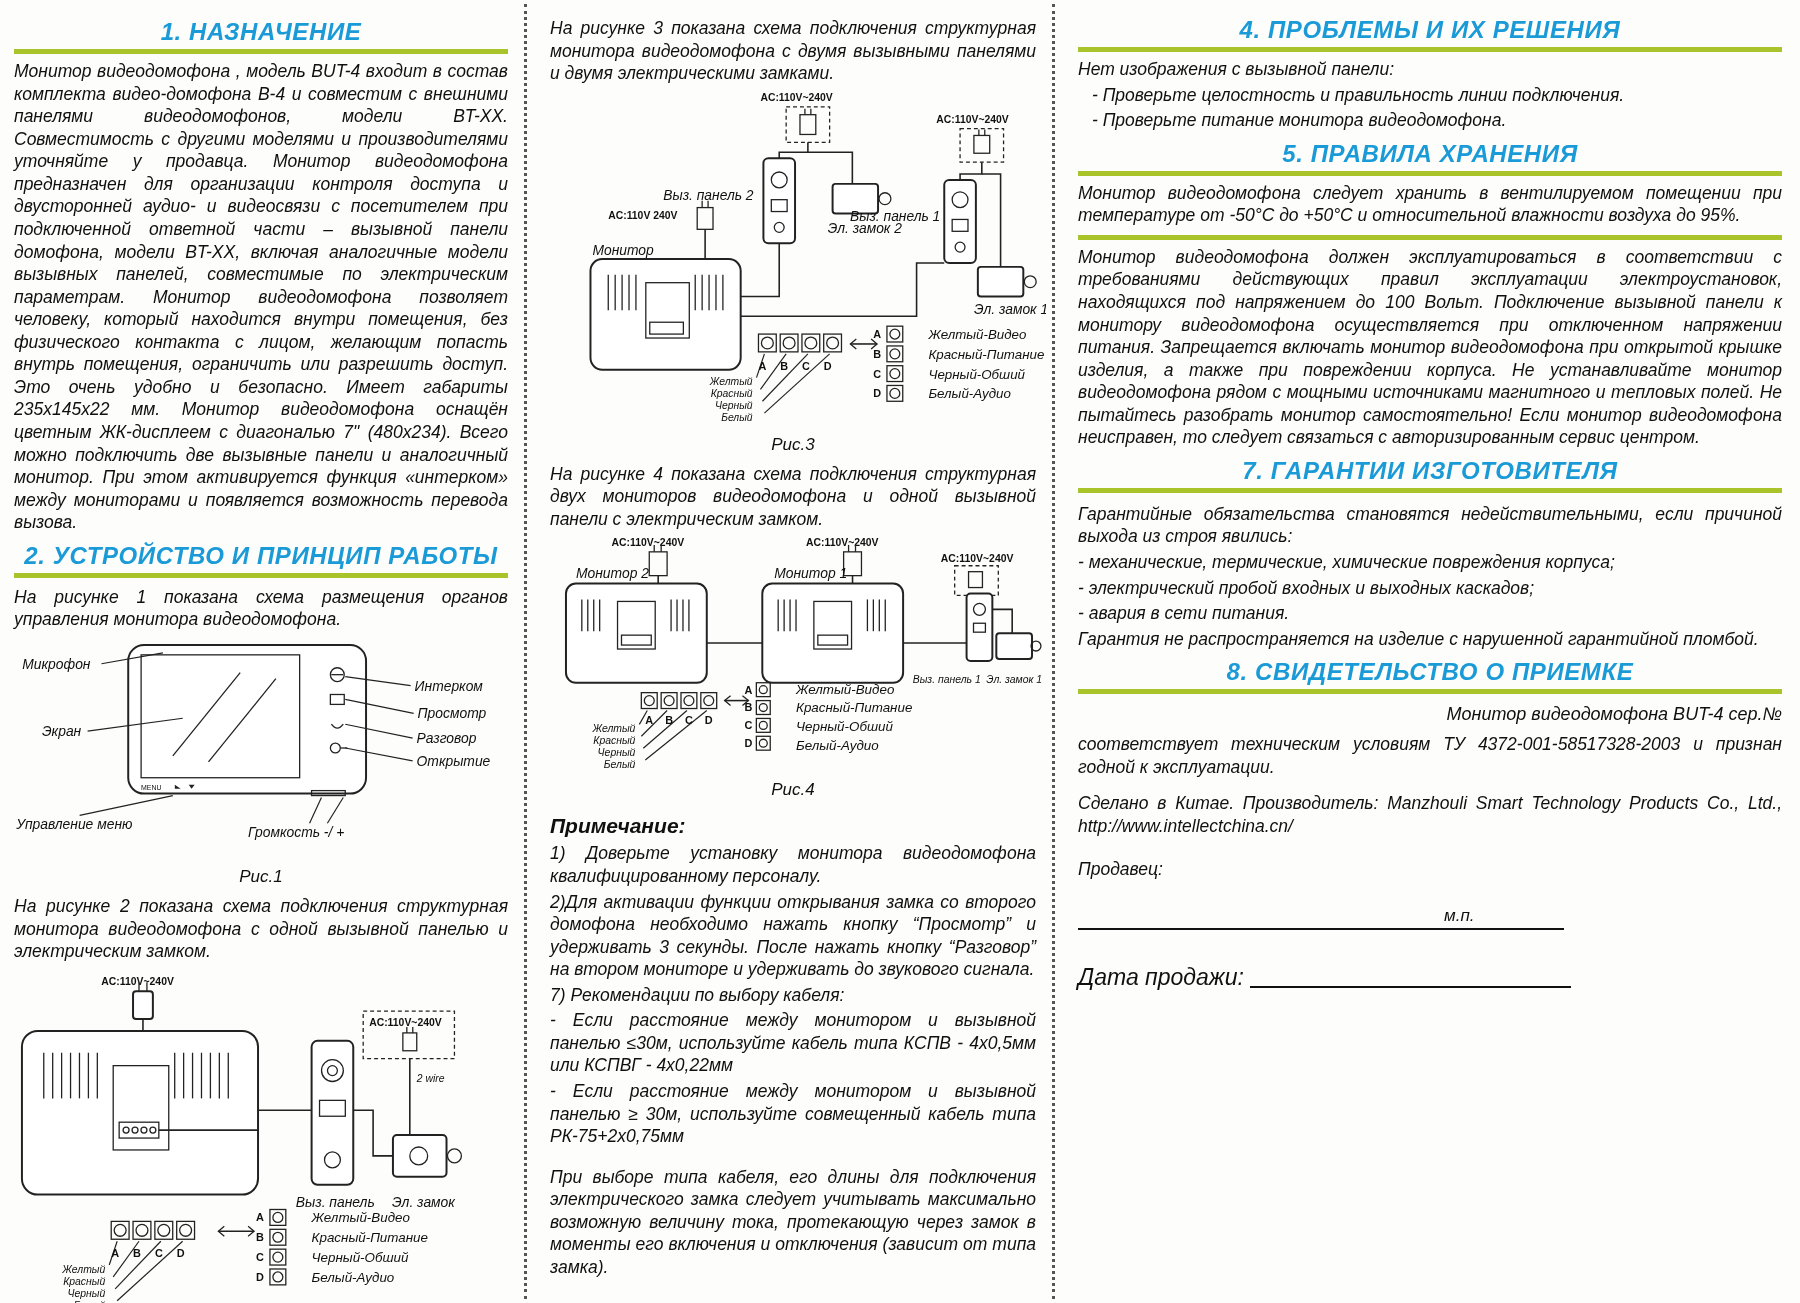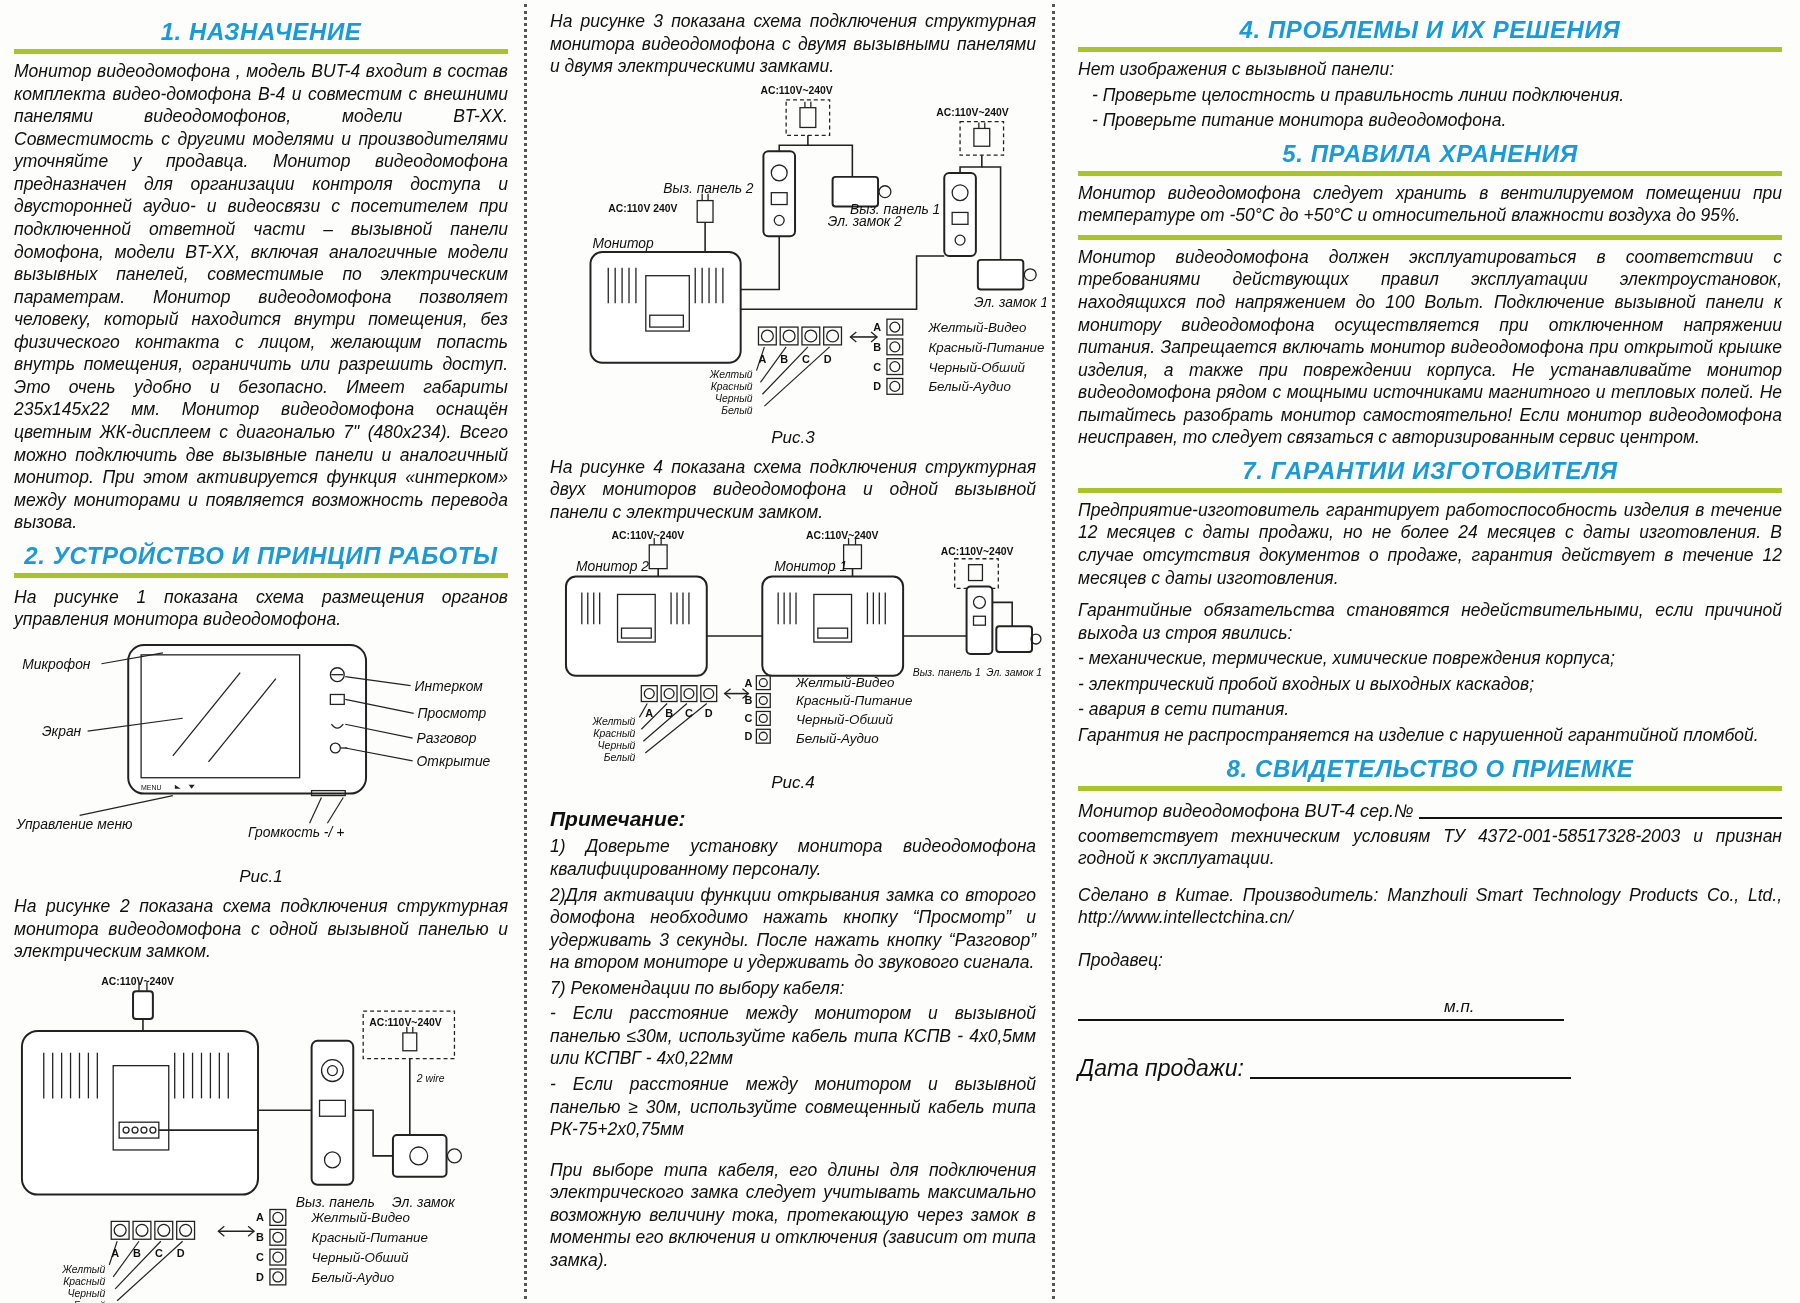--- a/index.html
+++ b/index.html
@@ -4,21 +4,21 @@
 <style>
   :root{ --blue:#1a9ad6; --green:#a9c32b; --ink:#101010; }
   *{ box-sizing:border-box; }
   body{ margin:0; width:1800px; height:1303px; background:#fdfdfb; color:var(--ink);
         font-family:"Liberation Sans",sans-serif; }
   .page{ position:relative; width:1800px; height:1303px; overflow:hidden; }
   .vsep{ position:absolute; top:4px; bottom:4px; width:0; border-left:3px dotted #555; }
   .v1{ left:524px; } .v2{ left:1052px; }
   .col{ position:absolute; top:0; }
   .col1{ left:6px;    width:510px; padding:10px 8px 0 8px; }
-  .col2{ left:540px;  width:502px; padding:7px 6px 0 10px; }
+  .col2{ left:540px;  width:502px; padding:14px 6px 0 10px; }
   .col3{ left:1066px; width:726px; padding:8px 10px 0 12px; }
   .sechead{ margin:8px 0 6px; }
   .sechead h2{ margin:0 0 3px; text-align:center; font-style:italic; font-weight:bold;
                font-size:24px; letter-spacing:.6px; color:var(--blue); }
   .bar{ height:5px; background:var(--green); }
   p.b{ font-style:italic; font-size:17.5px; line-height:1.29; text-align:justify; margin:8px 0; }
   p.tight{ margin:3px 0; }
   p.indent{ margin-left:14px; }
   .notetitle{ font-style:italic; font-weight:bold; font-size:21px; margin:14px 0 4px; }
   .figcap{ text-align:center; font-style:italic; font-size:17px; margin:10px 0 8px; }
@@ -28,21 +28,21 @@
   text.sm{ font-style:italic; font-size:10.5px; }
   text.ac{ font-size:10.5px; font-weight:bold; }
   text.lt{ font-size:11px; font-weight:bold; }
   text.lg{ font-style:italic; font-size:13.5px; }
   text.mn{ font-size:7px; }
   .shape{ fill:#fff; stroke:#222; stroke-width:2; }
   .thin{ fill:none; stroke:#222; stroke-width:1.3; }
   .wire{ fill:none; stroke:#222; stroke-width:1.6; }
   .lead{ fill:none; stroke:#222; stroke-width:1.2; }
   .dash{ fill:none; stroke:#222; stroke-width:1.3; stroke-dasharray:4 3; }
-  .serialrow{ display:flex; align-items:flex-end; font-style:italic; font-size:18px; margin:10px 0 2px; }
+  .serialrow{ display:flex; align-items:flex-end; font-style:italic; font-size:18px; margin:10px 0 2px;flex-direction:column; }
   .fill{ flex:1; border-bottom:2px solid #111; margin:0 0 3px 6px; }
   .mprow{ font-style:italic; font-size:17px; text-align:left; padding-left:52%; margin:26px 0 2px; }
   .hline{ width:69%; border-bottom:2px solid #111; margin:0 0 14px; }
   .daterow{ display:flex; align-items:flex-end; font-style:italic; font-size:23px; margin-top:34px; width:70%; }
 </style>
 </head>
 <body>
 
 <div class="page">
 
@@ -485,21 +485,20 @@
 
     <div class="sechead">
       <div class="bar"></div>
     </div>
     <p class="b tight">Монитор видеодомофона  должен эксплуатироваться в соответствии с требованиями действующих правил эксплуатации электроустановок, находящихся под напряжением до 100 Вольт. Подключение вызывной панели к монитору видеодомофона  осуществляется при отключенном напряжении питания. Запрещается включать  монитор видеодомофона при открытой крышке изделия, а также при повреждении корпуса. Не устанавливайте монитор видеодомофона  рядом с мощными источниками магнитного и тепловых полей. Не пытайтесь разобрать монитор самостоятельно! Если монитор видеодомофона  неисправен, то следует связаться с авторизированным сервис центром.</p>
 
     <div class="sechead">
       <h2>7. ГАРАНТИИ ИЗГОТОВИТЕЛЯ</h2>
       <div class="bar"></div>
     </div>
-    <p class="b tight">Предприятие-изготовитель  гарантирует  работоспособность  изделия в течение 12 месяцев с даты продажи, но не более 24 месяцев с даты изготовления. В случае отсутствия документов о продаже, гарантия действует в течение 12 месяцев с даты изготовления.</p>
     <p class="b tight" style="margin-top:10px">Гарантийные обязательства становятся недействительными, если причиной выхода из строя явились:</p>
     <p class="b tight">-  механические, термические, химические повреждения корпуса;</p>
     <p class="b tight">-  электрический пробой входных и выходных каскадов;</p>
     <p class="b tight">-  авария в сети питания.</p>
     <p class="b tight">Гарантия не распространяется на изделие с нарушенной гарантийной пломбой.</p>
 
     <div class="sechead">
       <h2>8. СВИДЕТЕЛЬСТВО О ПРИЕМКЕ</h2>
       <div class="bar"></div>
     </div>

